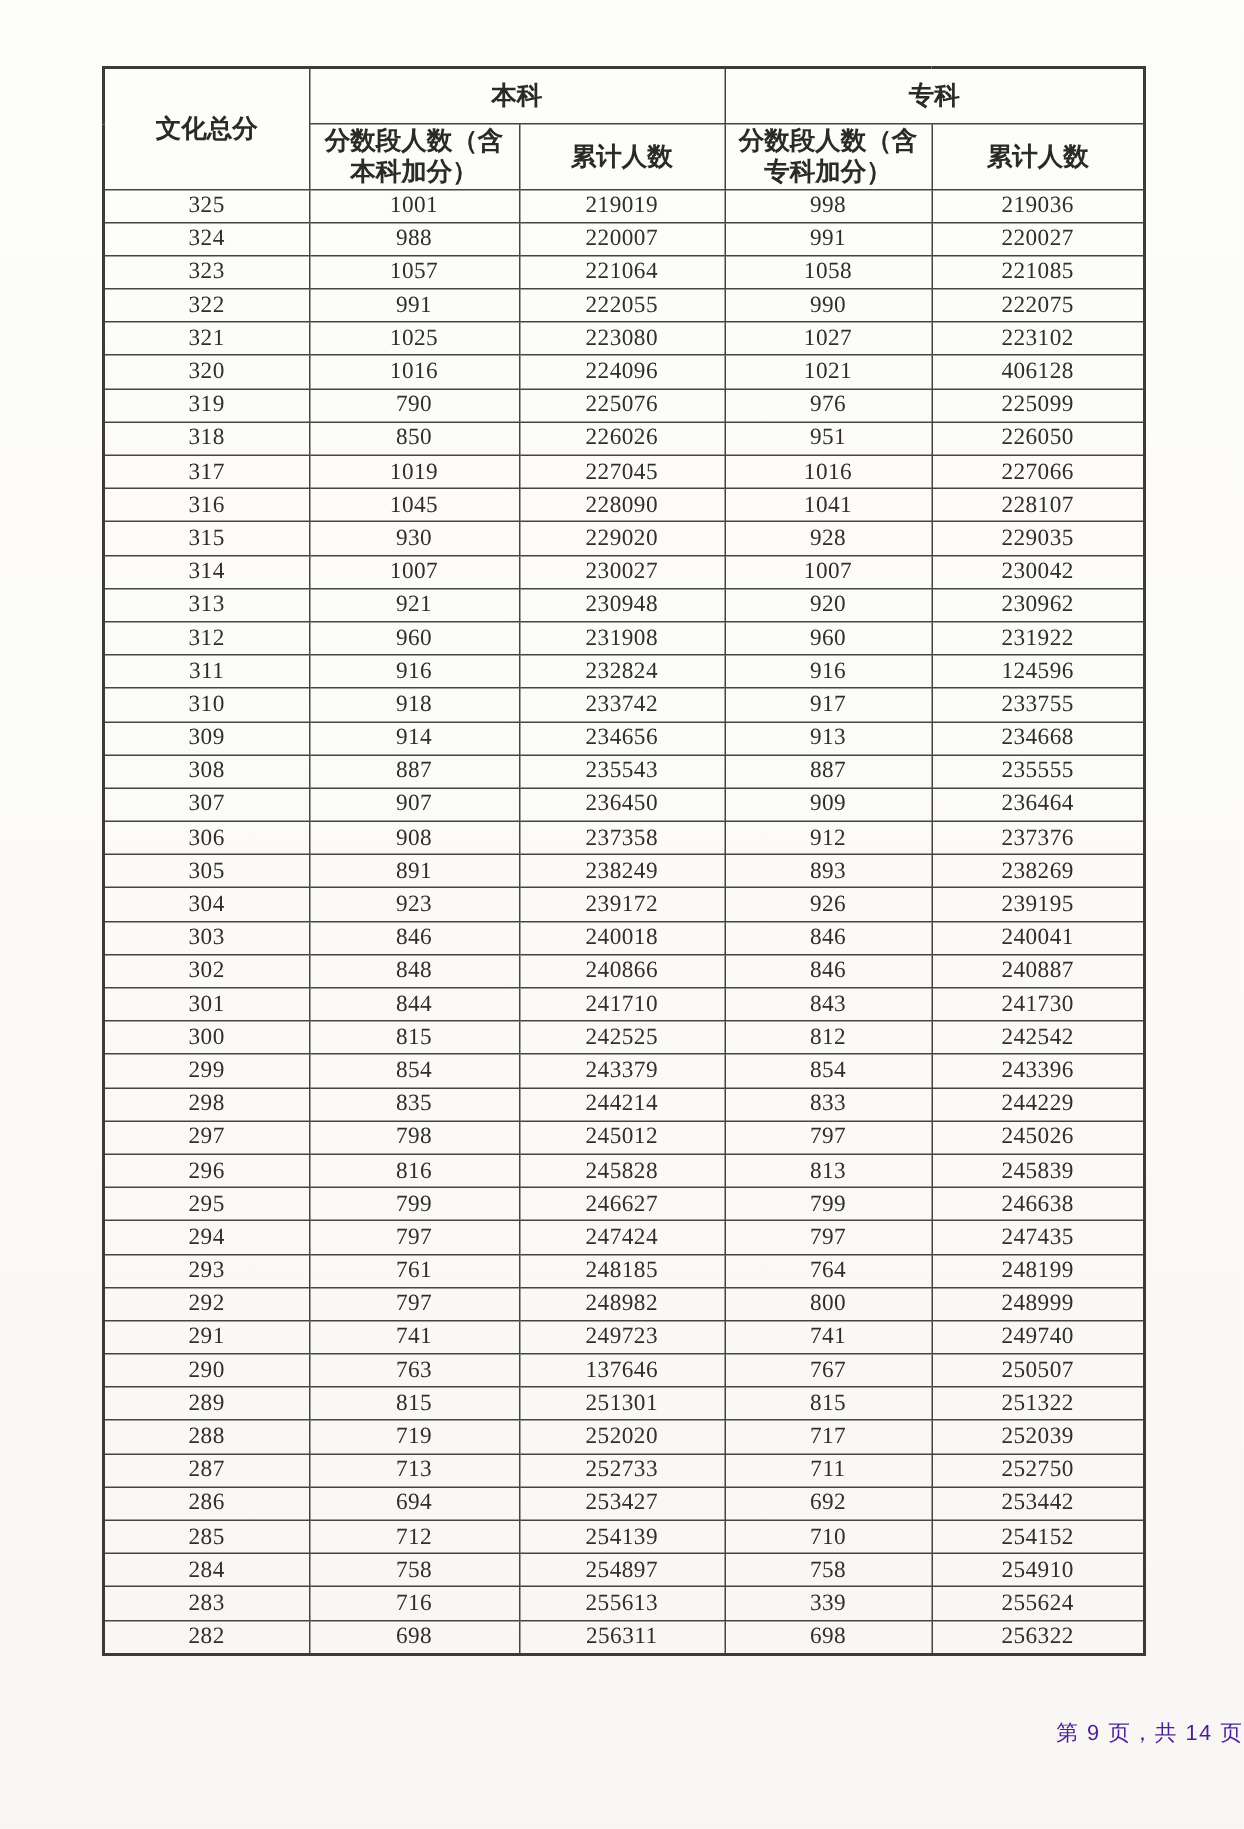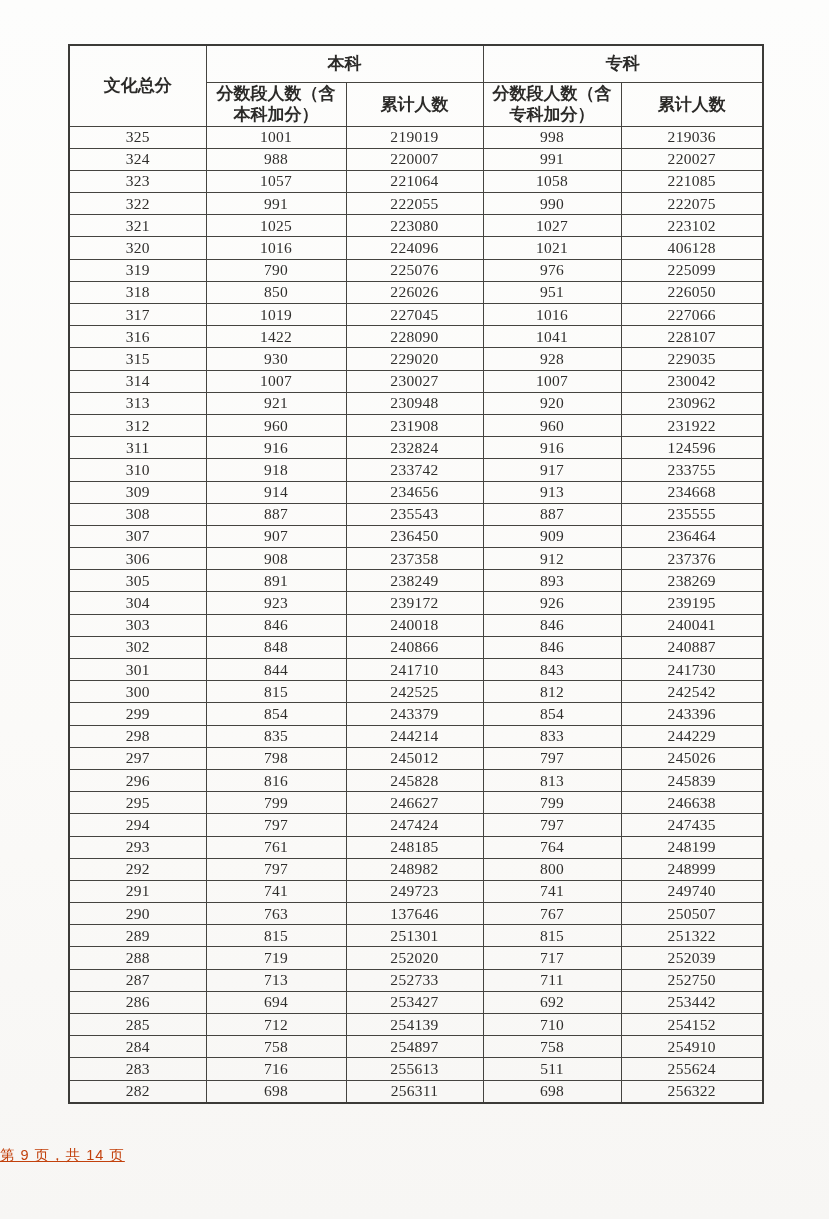--- a/index.html
+++ b/index.html
@@ -63,26 +63,25 @@
     height: 21.2px;
     font-size: 15.5px;
     color: #2f2e2c;
     letter-spacing: 0.3px;
   }
   .page-footer {
     position: absolute;
     left: 0;
     right: 0;
     top: 1146px;
-    text-align: left;
+    text-align: right;
     font-family: "Liberation Sans", "DejaVu Sans", sans-serif;
     font-size: 14.5px;
-    color: #c2410c;
+    color: #4c1d95;
     letter-spacing: 1px;
-    text-decoration: underline;
   }
 </style>
 </head>
 <body>
 
 <div class="scan-page"></div>
 
 <table class="score-table">
   <colgroup>
     <col class="c1">
@@ -163,21 +162,21 @@
       </tr>
       <tr>
         <td>317</td>
         <td>1019</td>
         <td>227045</td>
         <td>1016</td>
         <td>227066</td>
       </tr>
       <tr>
         <td>316</td>
-        <td>1422</td>
+        <td>1045</td>
         <td>228090</td>
         <td>1041</td>
         <td>228107</td>
       </tr>
       <tr>
         <td>315</td>
         <td>930</td>
         <td>229020</td>
         <td>928</td>
         <td>229035</td>
@@ -396,21 +395,21 @@
         <td>284</td>
         <td>758</td>
         <td>254897</td>
         <td>758</td>
         <td>254910</td>
       </tr>
       <tr>
         <td>283</td>
         <td>716</td>
         <td>255613</td>
-        <td>511</td>
+        <td>339</td>
         <td>255624</td>
       </tr>
       <tr>
         <td>282</td>
         <td>698</td>
         <td>256311</td>
         <td>698</td>
         <td>256322</td>
       </tr>
     </tbody>

